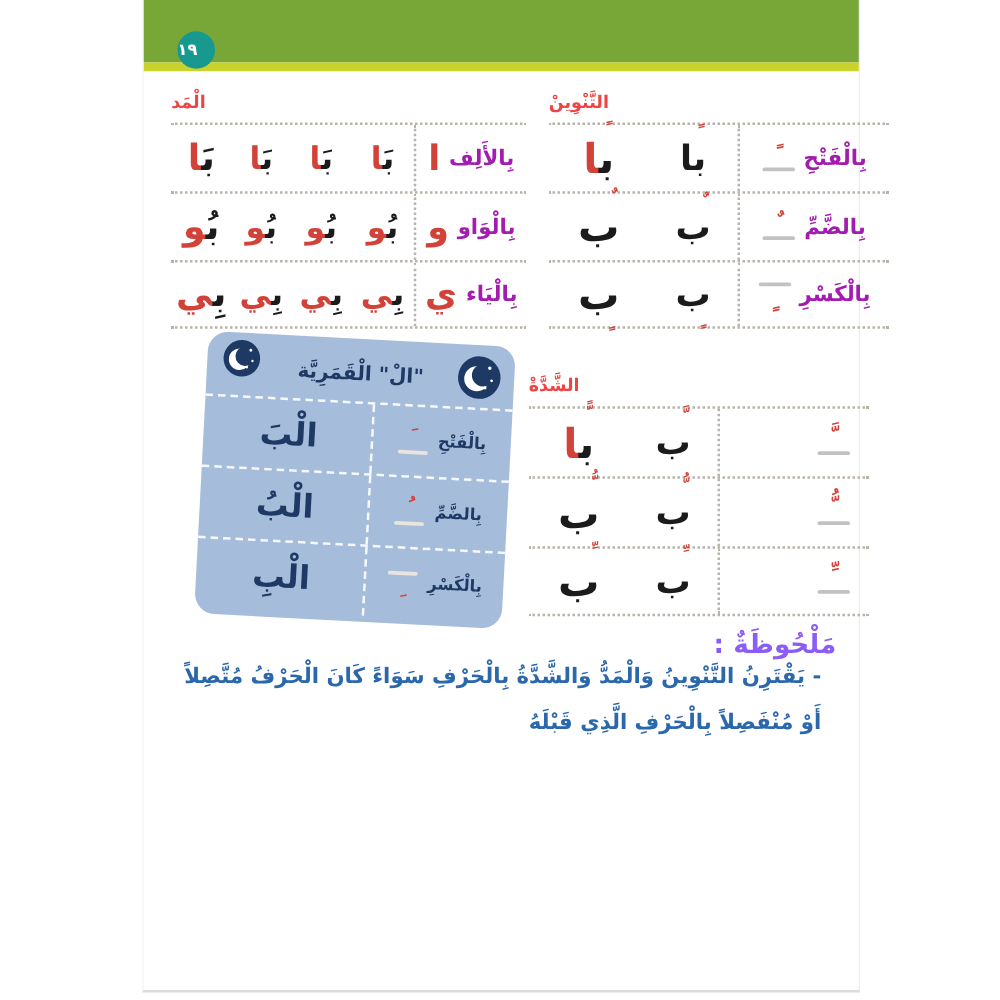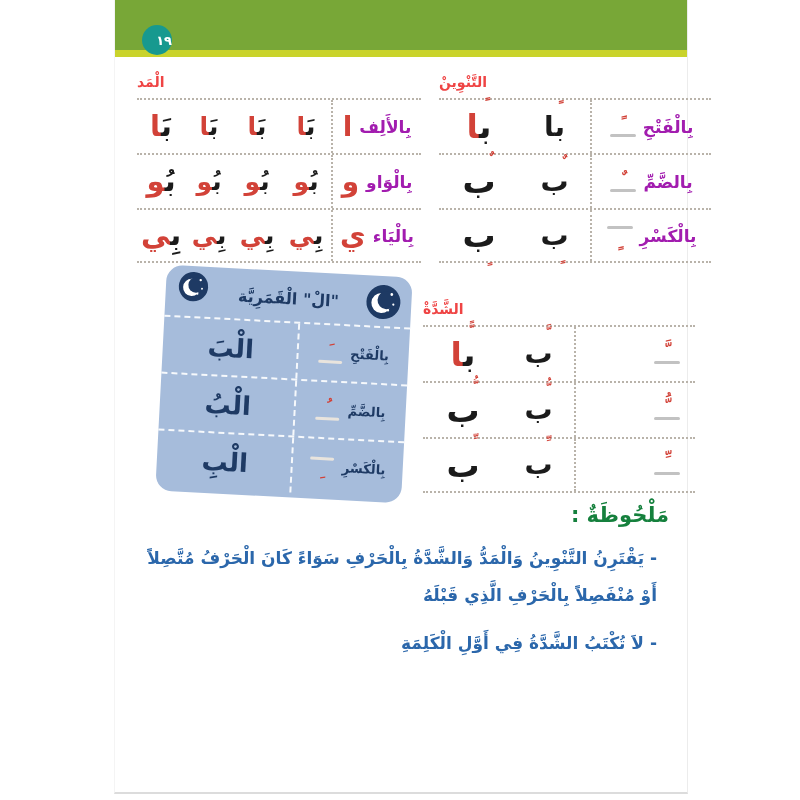--- a/index.html
+++ b/index.html
@@ -7,21 +7,21 @@
               font-family:"DejaVu Sans", sans-serif; }
   .page { position:absolute; left:114px; top:0; width:574px; height:794px;
           background:#fff; border-left:1px solid #f4f4f4; border-right:1px solid #ececec;
           border-bottom:2px solid #dcdcdc; direction:rtl; }
 
   
   .header-bar { position:absolute; left:0; top:0; width:100%; height:50px; background:#78a737; }
   .header-stripe { position:absolute; left:0; top:50px; width:100%; height:7px; background:#c9d32b; }
   .page-badge { position:absolute; left:27px; top:25px; width:30px; height:30px; border-radius:50%;
                 background:#17998f; color:#fff; font-size:13px; font-weight:bold;
-                display:flex; align-items:center; justify-content:flex-start; z-index:3; }
+                display:flex; align-items:center; justify-content:flex-end; z-index:3; }
 
   
   .tbl { position:absolute; }
   .tbl-title { text-align:left; color:#ef4444; font-weight:bold; font-size:14px; height:30px; line-height:28px; }
   .trow { display:grid; direction:rtl; border-top:2px dotted #b9b3aa; height:55px; align-items:center; }
   .trow:last-child { border-bottom:2px dotted #b9b3aa; }
   .cell { display:flex; align-items:center; justify-content:center; height:100%; position:relative; }
   .label-cell { border-left:2px dotted #b9b3aa; gap:7px; }
   .row-label { color:#a21caf; font-weight:bold; font-size:17px; white-space:nowrap; }
 
@@ -68,22 +68,22 @@
            border-top:2px dashed rgba(255,255,255,.9); height:57px; align-items:center; }
   .q-label-cell { display:flex; align-items:center; justify-content:center; gap:8px; height:100%;
                   border-left:2px dashed rgba(255,255,255,.9); }
   .q-label { color:#1e3a64; font-weight:bold; font-size:13px; white-space:nowrap; }
   .q-sym .sym-mark { font-size:18px; }
   .q-sym .blank-line { background:#e9e4dd; width:24px; }
   .q-example { display:flex; align-items:center; justify-content:center; color:#1e3a64;
                font-weight:bold; font-size:26px; }
 
   
-  .notes-heading { position:absolute; top:503px; right:18px; color:#15803d; font-weight:bold; font-size:21px; }
-  .notes-body { position:absolute; top:540px; right:30px; width:514px; text-align:right;
+  .notes-heading { position:absolute; top:503px; right:18px; color:#8b5cf6; font-weight:bold; font-size:21px; }
+  .notes-body { position:absolute; top:523px; right:30px; width:514px; text-align:right;
                 color:#2b67ab; font-size:17px; font-weight:bold; line-height:2.15; }
   .note-item { margin-bottom:12px; }
 </style>
 </head>
 <body>
 
 <div class="page">
 
   <div class="header-bar"></div>
   <div class="header-stripe"></div>
@@ -308,16 +308,15 @@
           <span class="sym-mark">&nbsp;ِ</span>
         </span>
       </div>
       <div class="q-example">الْبِ</div>
     </div>
   </div>
 
   <div class="notes-heading">مَلْحُوظَةٌ :</div>
   <div class="notes-body">
     <div class="note-item">- يَقْتَرِنُ التَّنْوِينُ وَالْمَدُّ وَالشَّدَّةُ بِالْحَرْفِ سَوَاءً كَانَ الْحَرْفُ مُتَّصِلاً أَوْ مُنْفَصِلاً بِالْحَرْفِ الَّذِي قَبْلَهُ</div>
-    <div class="note-item">- لاَ تُكْتَبُ الشَّدَّةُ فِي أَوَّلِ الْكَلِمَةِ</div>
   </div>
 
 </div>
 
 </body></html>

